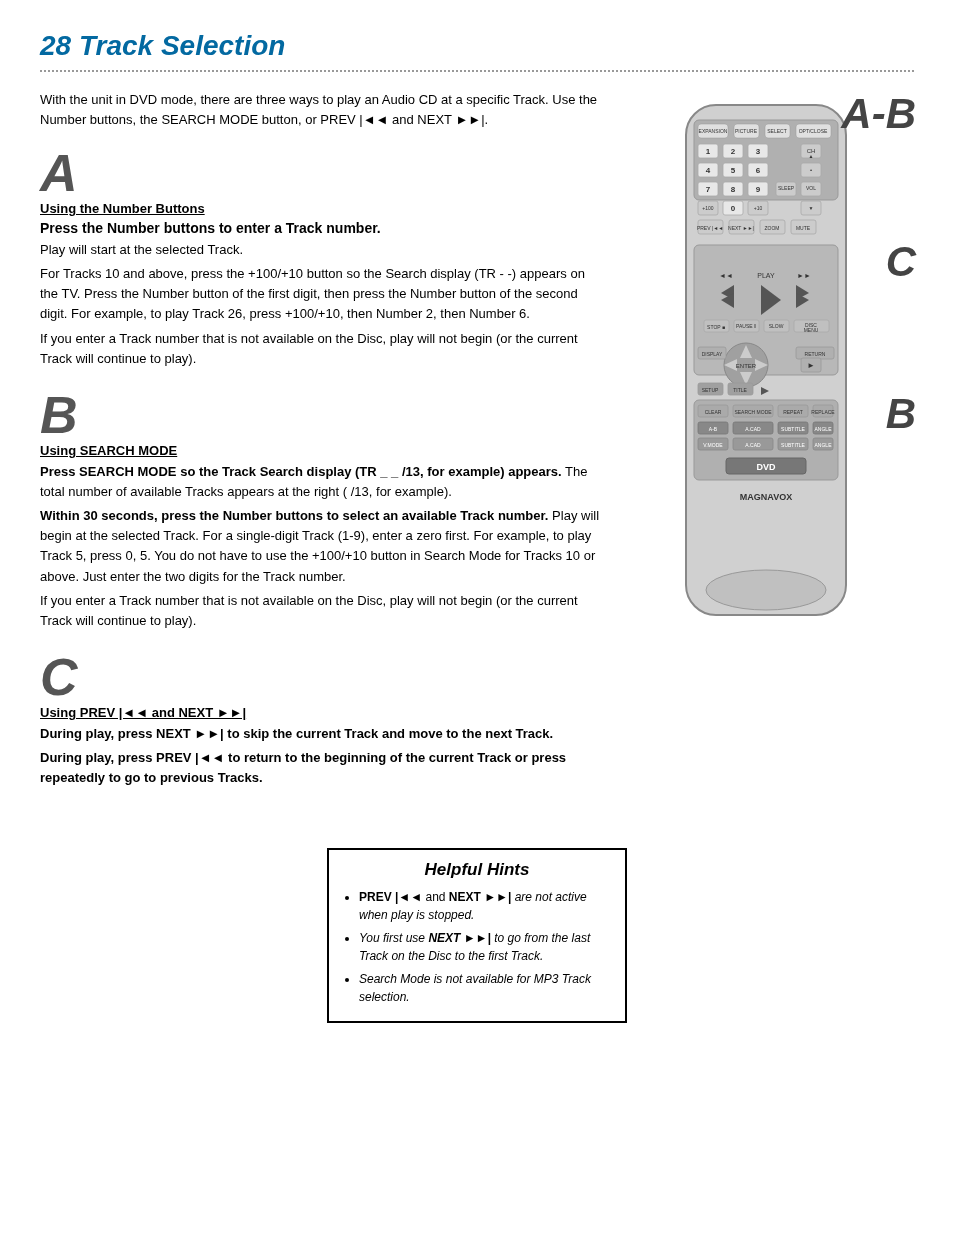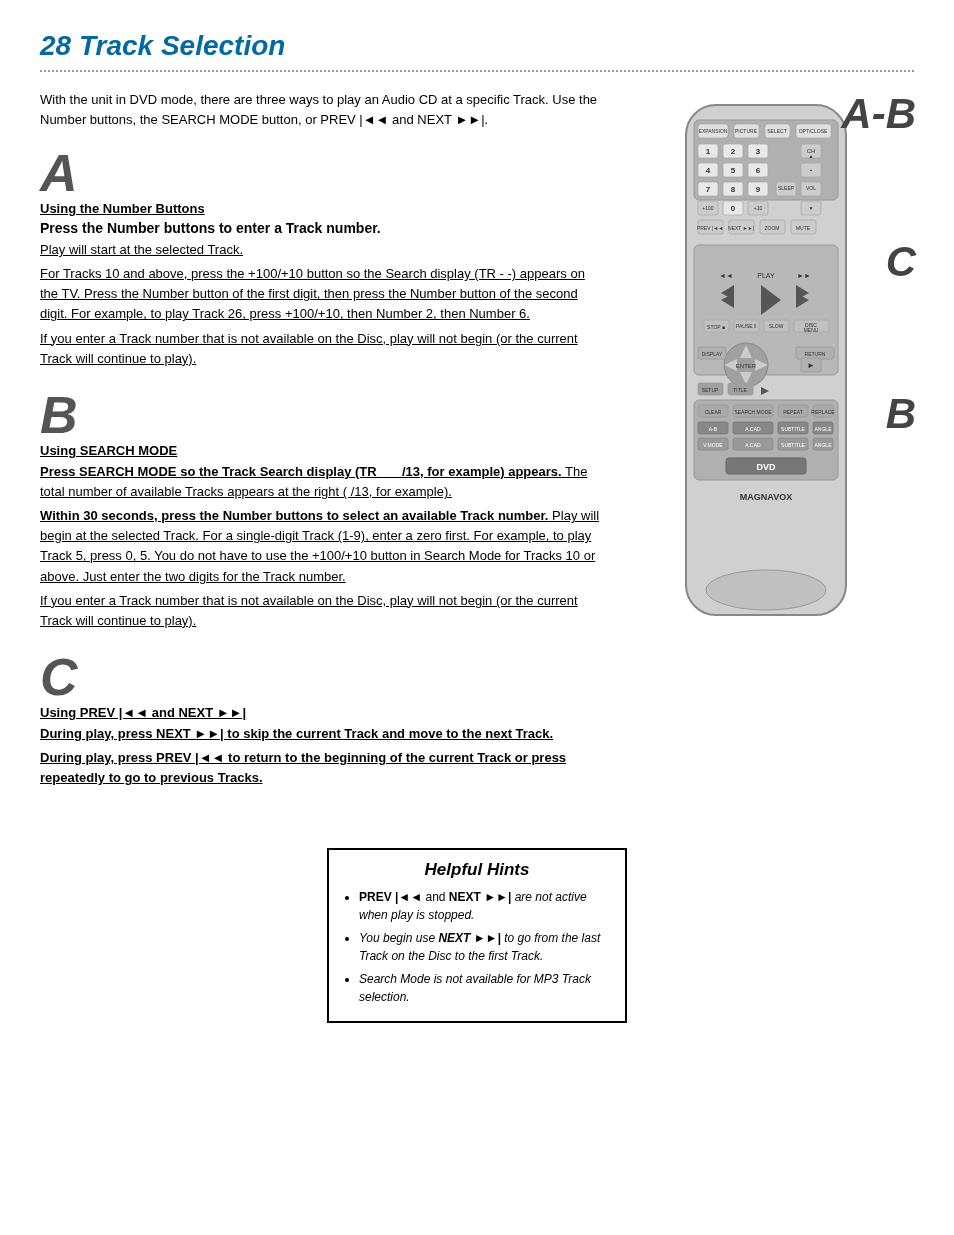--- a/index.html
+++ b/index.html
@@ -76,21 +76,20 @@
       margin-bottom: 4px;
     }
 
     .section-body {
       font-size: 13px;
       line-height: 1.55;
     }
 
     .section-body p {
       margin-bottom: 4px;
-      text-decoration: underline;
     }
 
     
     .remote-wrapper {
       display: flex;
       flex-direction: column;
       align-items: center;
       position: relative;
     }
 
@@ -349,21 +348,21 @@
     <div class="helpful-hints-title">Helpful Hints</div>
     <div class="helpful-hints-body">
       <ul>
         <li>
           <span class="bold-text">PREV |◄◄</span>
           <span> and  </span>
           <span class="bold-text">NEXT ►►|</span>
           <span class="italic-text"> are not active when play is stopped.</span>
         </li>
         <li>
-          <span class="italic-text">You begin use </span>
+          <span class="italic-text">You first use </span>
           <span class="bold-text italic-text">NEXT ►►|</span>
           <span class="italic-text"> to go from the last Track on the Disc to the first Track.</span>
         </li>
         <li>
           <span class="italic-text">Search Mode is not available for MP3 Track selection.</span>
         </li>
       </ul>
     </div>
   </div>
 </div>

